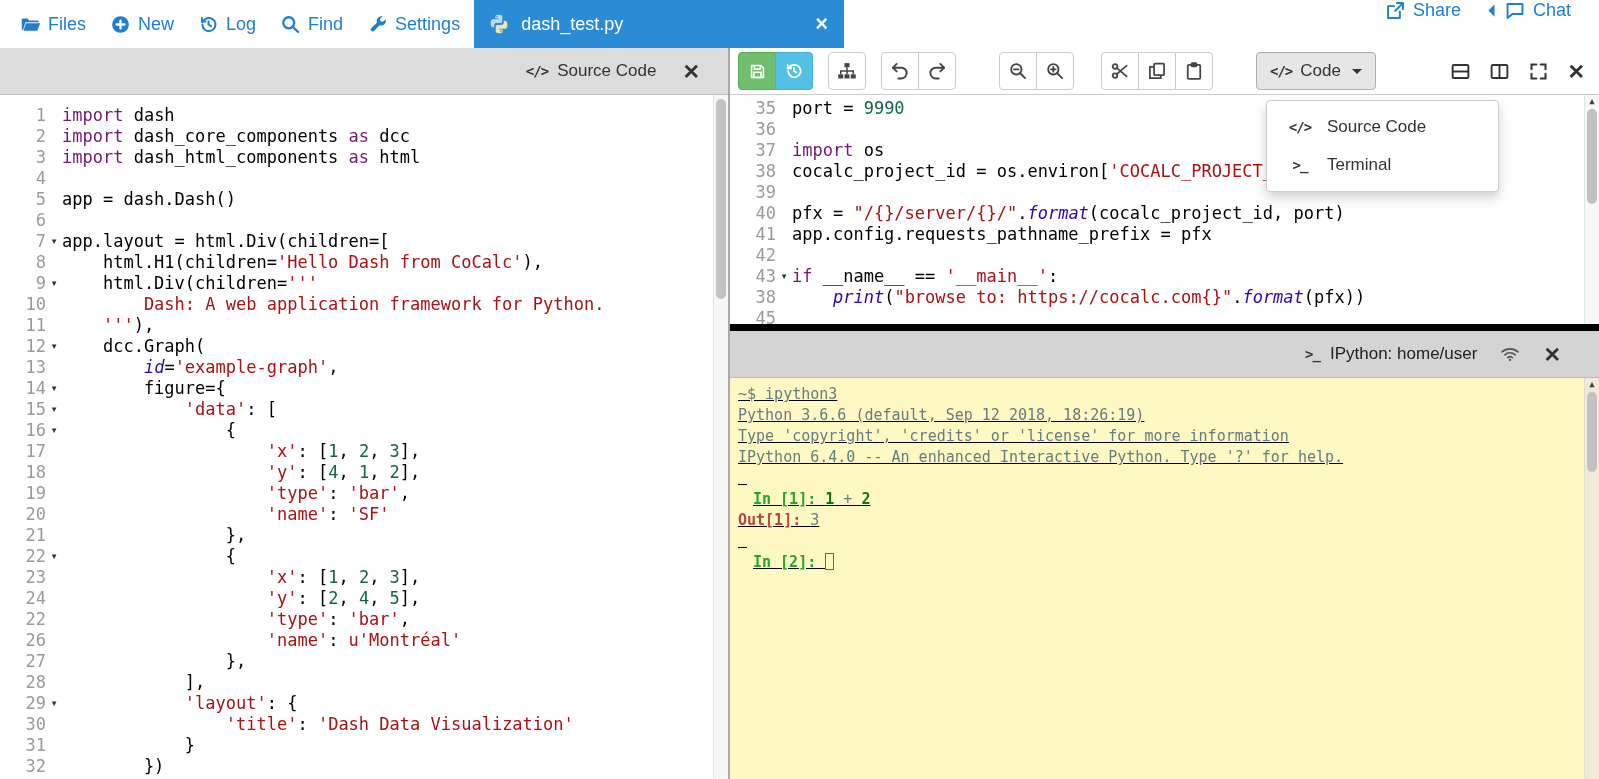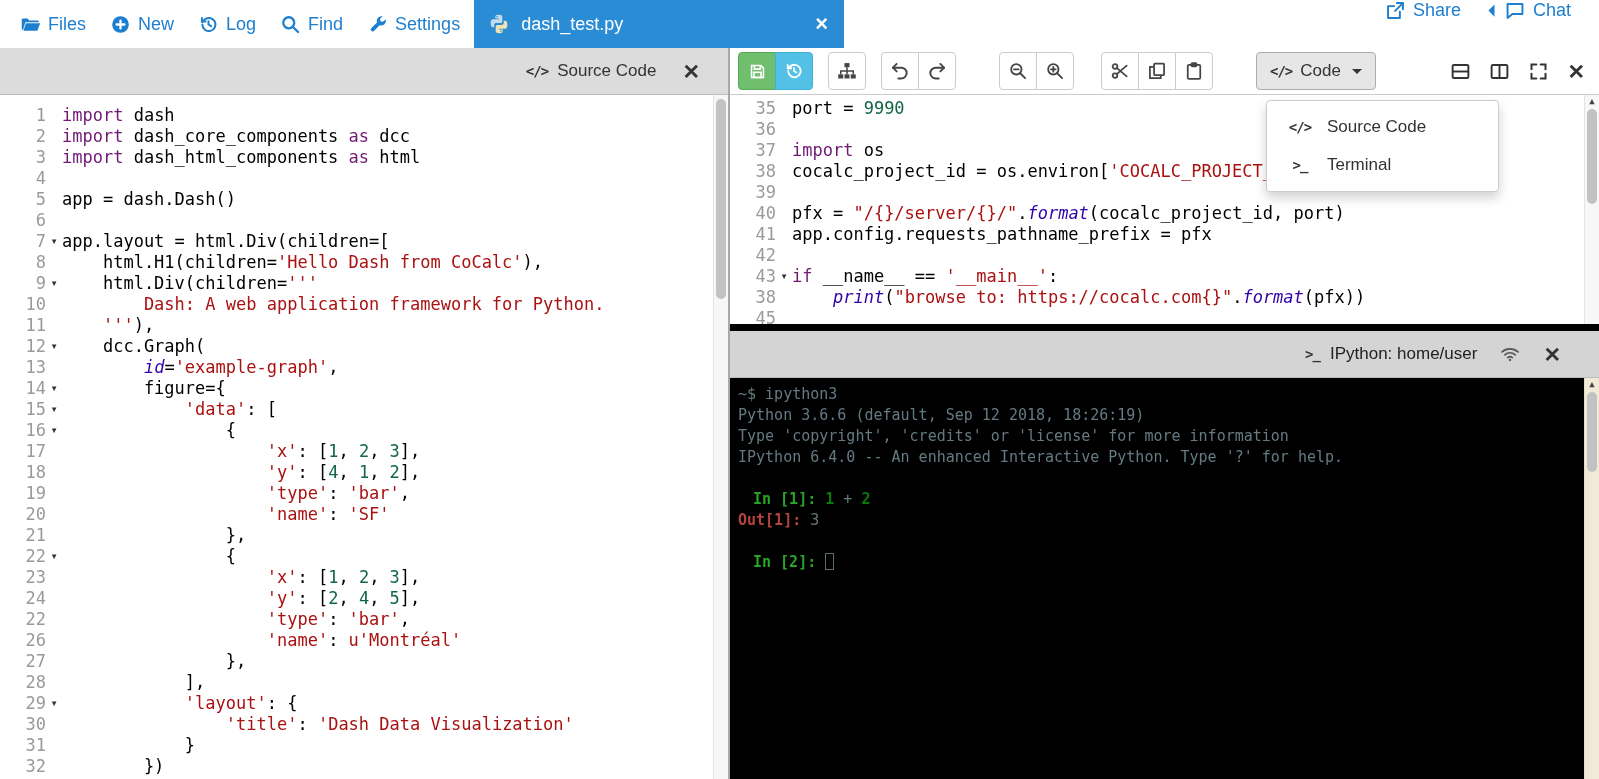--- a/index.html
+++ b/index.html
@@ -84,21 +84,21 @@
     padding:7px 0; z-index:30; }
   .menu-item { height:38px; display:flex; align-items:center; gap:13px; padding:0 19px;
     font-size:17px; color:#333; cursor:pointer; }
   .mi-icon { width:28px; display:flex; justify-content:center; }
 
   
   .term-header { height:47px; flex:0 0 47px; background:#d4d4d4; border-bottom:1px solid #bdbdbd;
     display:flex; align-items:center; justify-content:flex-end; gap:22px; padding-right:38px;
     color:#222; font-size:17px; }
   .term-title { display:flex; align-items:center; gap:10px; }
-  .terminal { flex:1; position:relative; background:#000000; overflow:hidden;
+  .terminal { flex:1; position:relative; background:#fef9c3; overflow:hidden;
     font-family:"DejaVu Sans Mono", monospace; font-size:15px; line-height:21px;
     padding:6px 0 0 8px;text-decoration:underline; }
   .t-line { white-space:pre; min-height:21px; }
   .t-t   { color:#657b83; }
   .t-in  { color:#27a527; font-weight:bold;margin-left:15px; }
   .t-out { color:#b5443c; font-weight:bold;text-align:center; }
   .t-num { color:#097a09; font-weight:bold; }
   .t-cur { display:inline-block; width:9px; height:17px; border:1px solid #5a6b72;
     vertical-align:-3px; }
   .terminal .vtrack { background:#f1ead8; border-left:1px solid #e2dbc8; }

